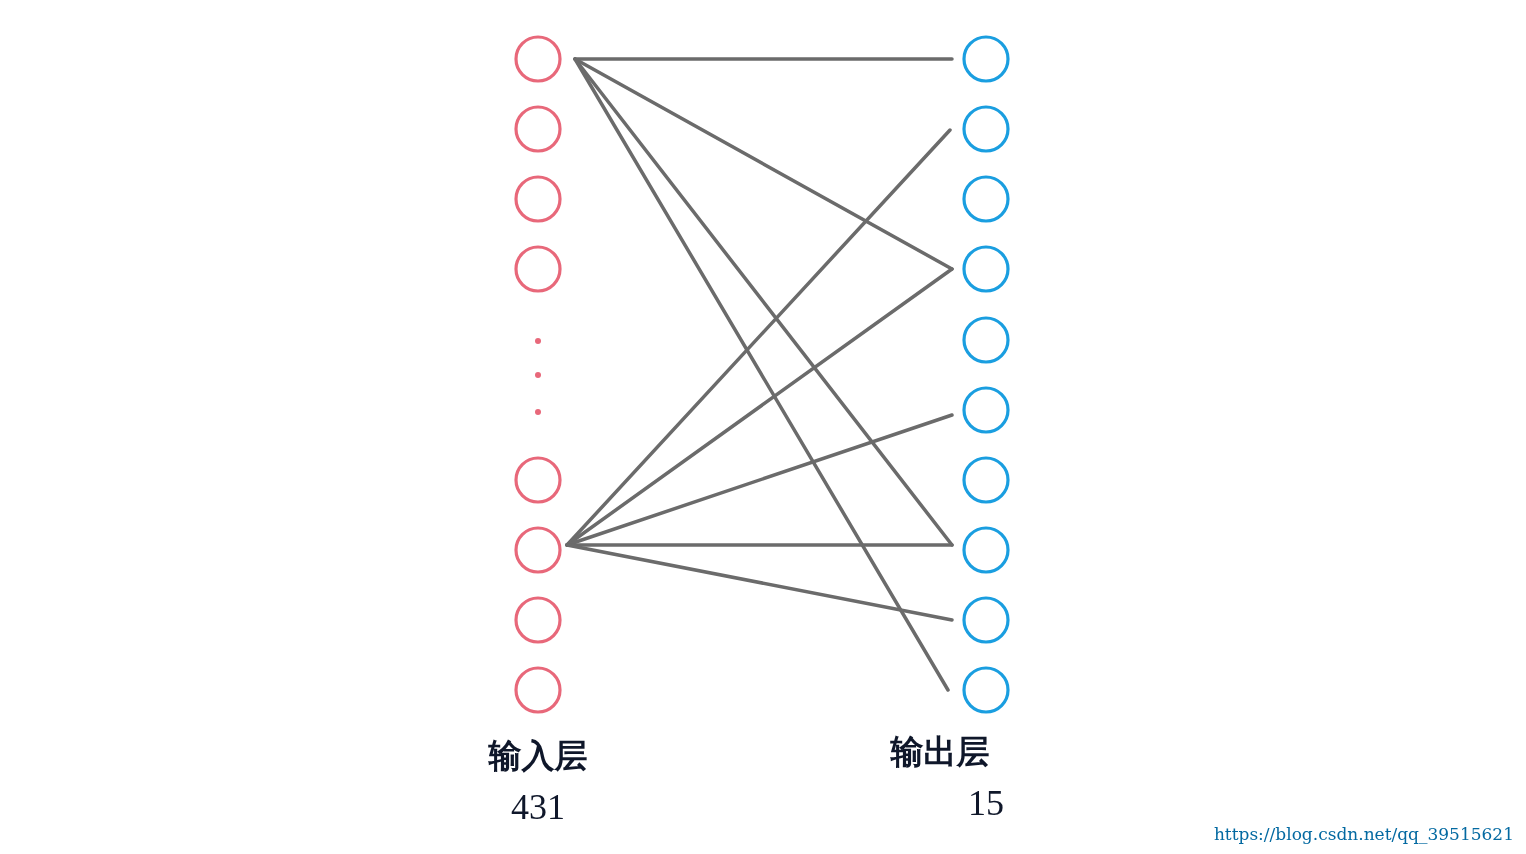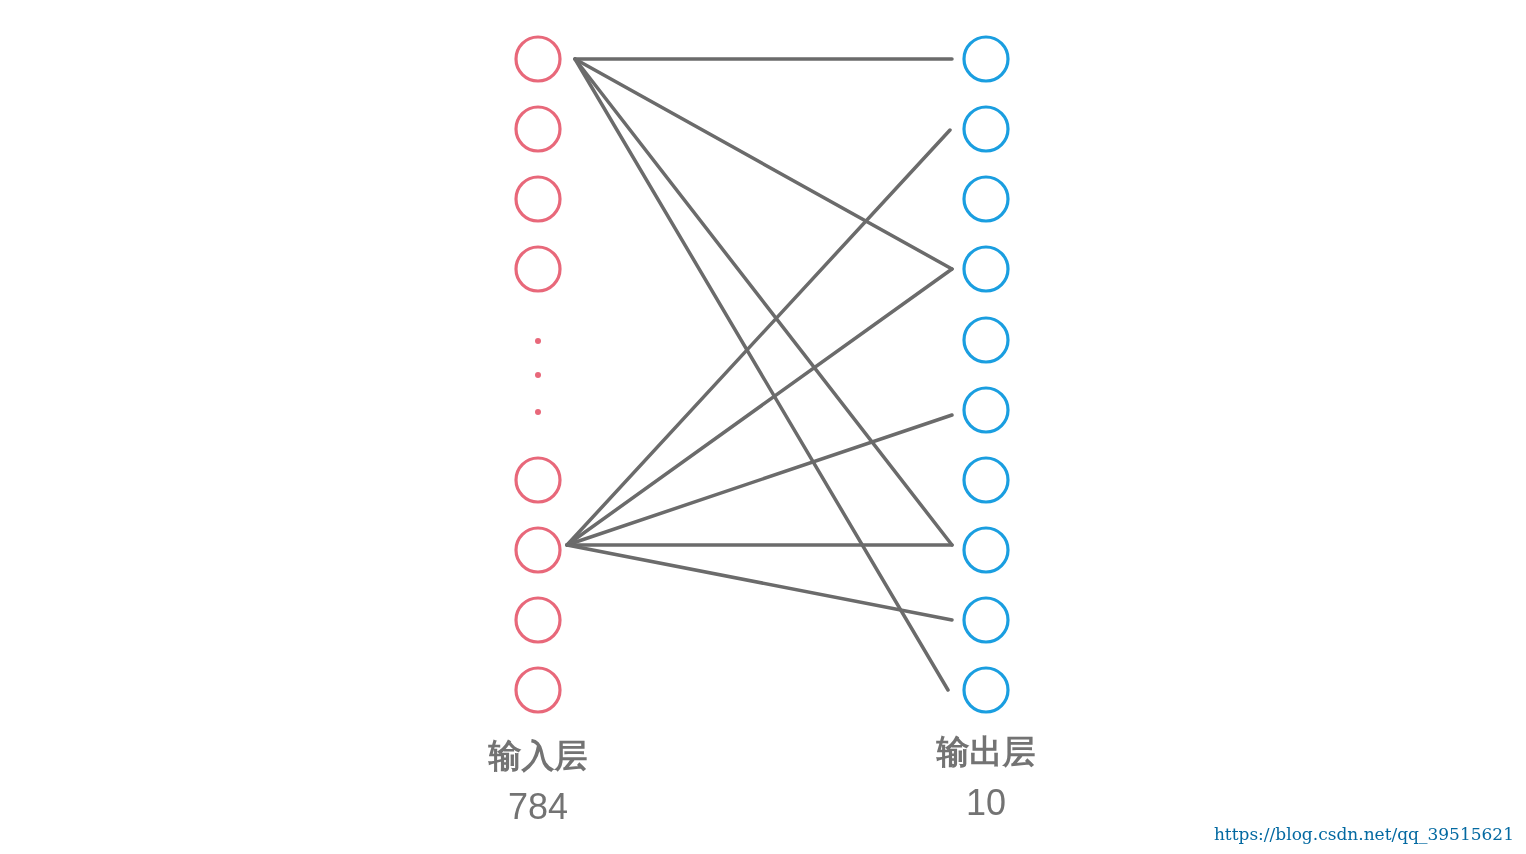--- a/index.html
+++ b/index.html
@@ -1,18 +1,18 @@
 <!DOCTYPE html>
 <html><head>
 <meta charset="utf-8">
 <style>
   html, body { margin: 0; padding: 0; background: #ffffff; }
   body { width: 1526px; height: 854px; position: relative; overflow: hidden; font-family: "DejaVu Sans", sans-serif; }
   svg#diagram { position: absolute; left: 0; top: 0; }
-  .label { position: absolute; color: #737373; text-align: center; width: 200px; font-family: Liberation Sans, sans-serif; }
+  .label { position: absolute; color: #0f172a; text-align: center; width: 200px; font-family: Liberation Serif, serif; }
   .layer-name { font-size: 33px; font-weight: bold; }
   .layer-count { font-size: 36px; }
   .watermark { position: absolute; right: 12px; bottom: 10px; font-family: "DejaVu Serif", serif; font-size: 17px; color: #0369a1; }
 </style>
 </head>
 <body>
 
 <svg id="diagram" width="1526" height="854" viewBox="0 0 1526 854">
   <g id="edges">
       <line x1="575" y1="59" x2="952" y2="59" stroke="#6b6b6b" stroke-width="3.5" stroke-linecap="round"></line>
@@ -48,17 +48,17 @@
       <circle cx="986" cy="340" r="22" fill="none" stroke="#1a9ee0" stroke-width="3.2"></circle>
       <circle cx="986" cy="410" r="22" fill="none" stroke="#1a9ee0" stroke-width="3.2"></circle>
       <circle cx="986" cy="480" r="22" fill="none" stroke="#1a9ee0" stroke-width="3.2"></circle>
       <circle cx="986" cy="550" r="22" fill="none" stroke="#1a9ee0" stroke-width="3.2"></circle>
       <circle cx="986" cy="620" r="22" fill="none" stroke="#1a9ee0" stroke-width="3.2"></circle>
       <circle cx="986" cy="690" r="22" fill="none" stroke="#1a9ee0" stroke-width="3.2"></circle>
     </g>
 </svg>
 
 <div class="label layer-name" style="left:438px; top:734px;">输入层</div>
-<div class="label layer-count" style="left:438px; top:786px;">784</div>
-<div class="label layer-name" style="left:886px; top:730px;text-align:center;">输出层</div>
-<div class="label layer-count" style="left:886px; top:782px;">10</div>
+<div class="label layer-count" style="left:438px; top:786px;">431</div>
+<div class="label layer-name" style="left:840px; top:730px;text-align:center;">输出层</div>
+<div class="label layer-count" style="left:886px; top:782px;">15</div>
 
 <div class="watermark">https://blog.csdn.net/qq_39515621</div>
 
 </body></html>

